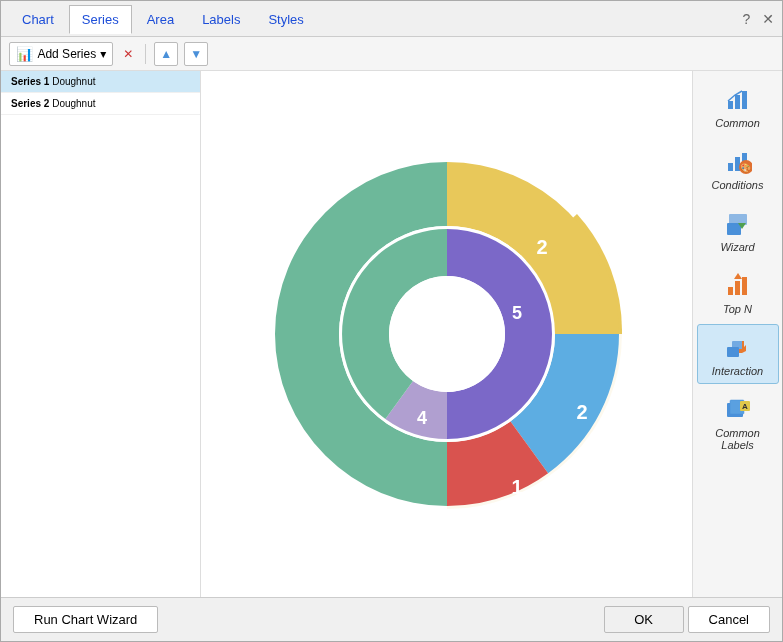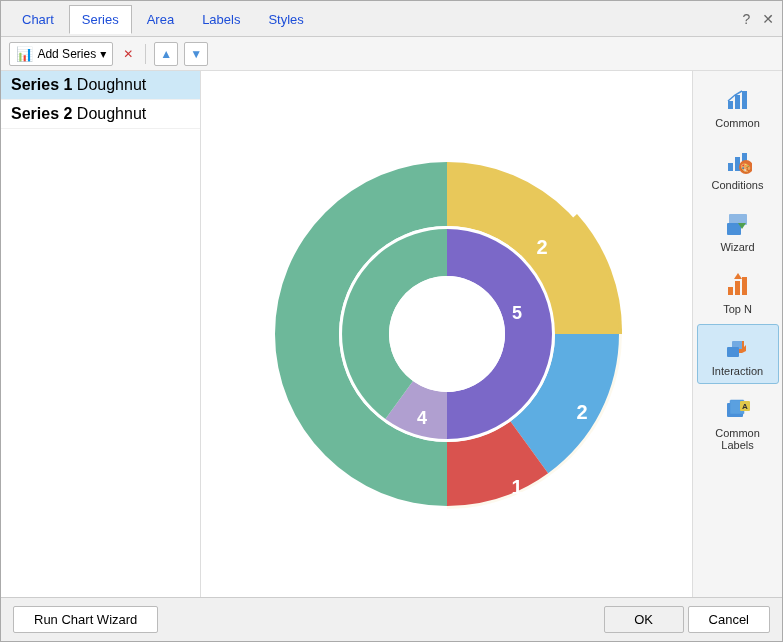--- a/index.html
+++ b/index.html
@@ -99,21 +99,21 @@
     }
 
     .series-list {
       flex: 1;
       overflow-y: auto;
     }
 
     .series-item {
       padding: 5px 10px;
       cursor: pointer;
-      font-size: 16px;
+      font-size: 10px;
       border-bottom: 1px solid #f0f0f0;
     }
     .series-item.selected { background: #cde8f7; }
     .series-item .series-num { font-weight: 600; }
 
     
     .chart-area {
       flex: 1;
       display: flex;
       align-items: center;
@@ -153,20 +153,21 @@
       margin-bottom: 2px;
       height: 32px;
       display: flex;
       align-items: center;
       justify-content: center;
     }
     .right-item-label {
       font-size: 11px;
       text-align: center;
       color: #333;
+      font-style: italic;
     }
 
     
     .footer {
       display: flex;
       align-items: center;
       padding: 8px 12px;
       background: #f0f0f0;
       border-top: 1px solid #ccc;
       gap: 4px;

